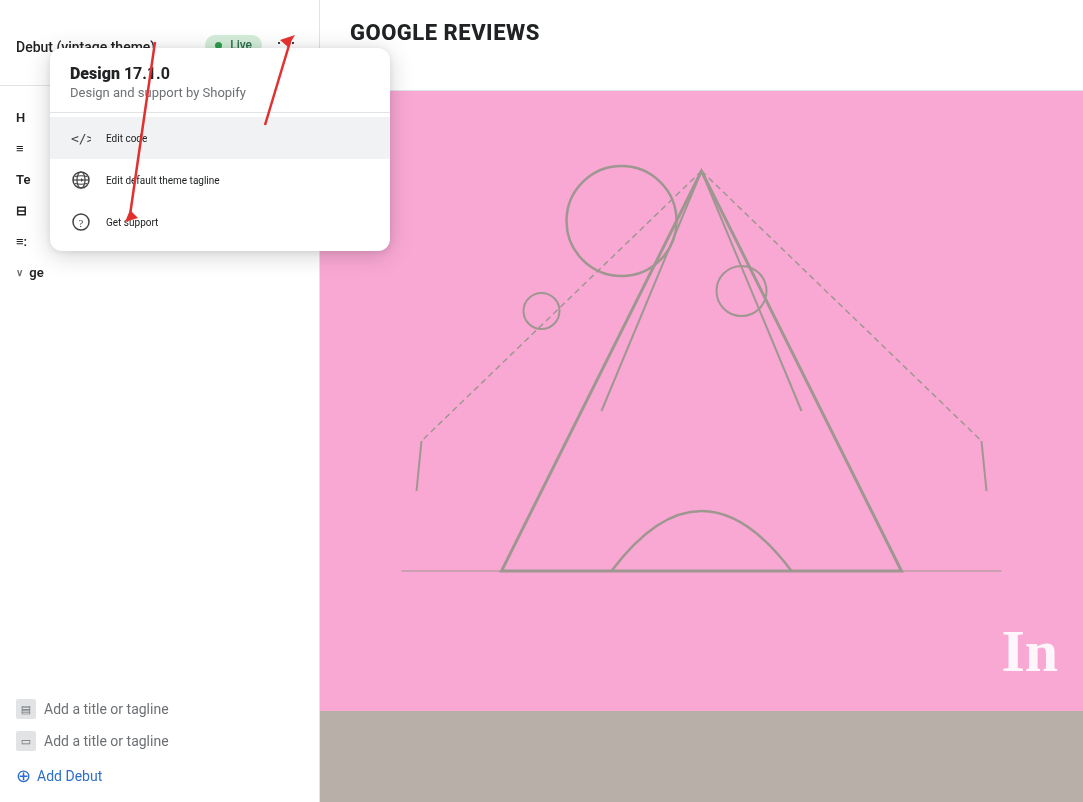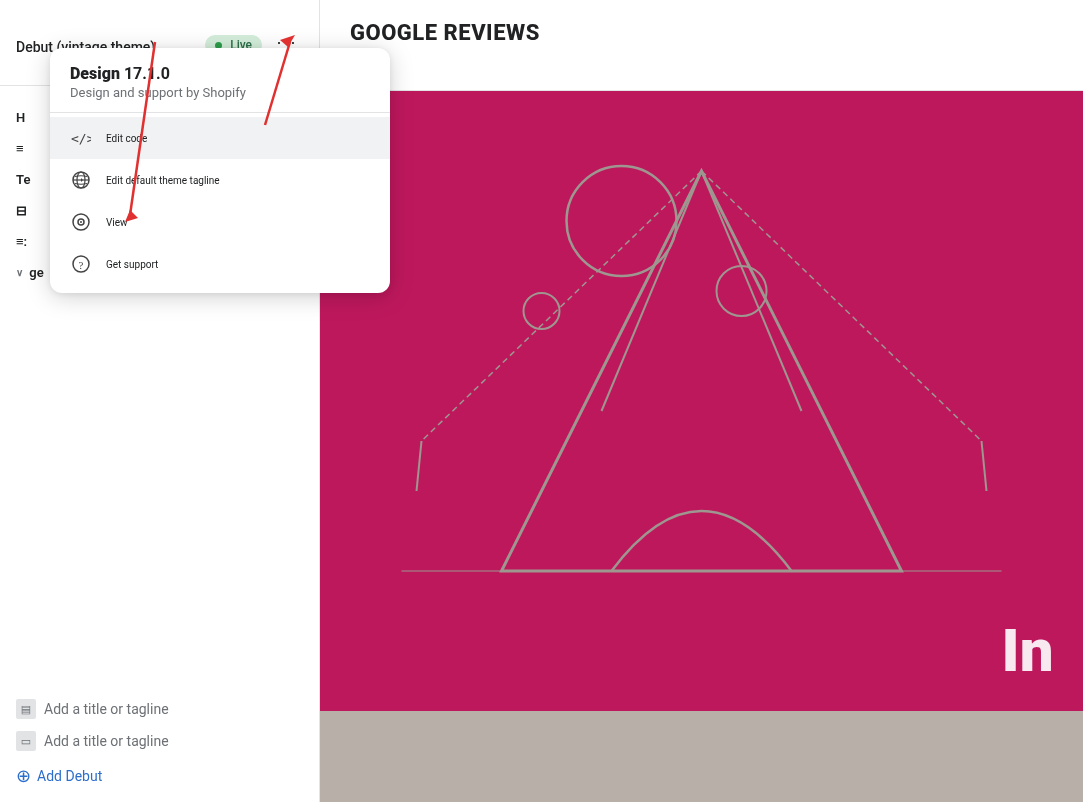--- a/index.html
+++ b/index.html
@@ -184,23 +184,24 @@
 
     .preview-subtitle {
       font-size: 22px;
       font-weight: 800;
       color: #202223;
     }
 
     .preview-image-area {
       width: 100%;
       height: 620px;
-      background: #be185d;
+      background: #f9a8d4;
       position: relative;
       overflow: hidden;
+      font-family: Liberation Serif, serif;
     }
 
     
     .arrow-container {
       position: absolute;
       top: 0;
       left: 0;
       width: 100%;
       height: 100%;
       pointer-events: none;
@@ -332,30 +333,20 @@
             <ellipse cx="10" cy="10" rx="4" ry="8" stroke="#444" stroke-width="1.2" fill="none"></ellipse>
             <line x1="2" y1="10" x2="18" y2="10" stroke="#444" stroke-width="1.2"></line>
             <path d="M4 6.5 Q10 5 16 6.5" stroke="#444" stroke-width="1.2" fill="none"></path>
             <path d="M4 13.5 Q10 15 16 13.5" stroke="#444" stroke-width="1.2" fill="none"></path>
             <path d="M12 10 L10 8 L10 12 Z" fill="#444"></path>
           </svg>
         </div>
         <span class="dropdown-item-label">Edit default theme tagline</span>
       </div>
 
-      <div class="dropdown-item">
-        <div class="dropdown-item-icon">
-          <svg width="20" height="20" viewBox="0 0 20 20" fill="none">
-            <circle cx="10" cy="10" r="8" stroke="#444" stroke-width="1.5" fill="none"></circle>
-            <circle cx="10" cy="10" r="3" stroke="#444" stroke-width="1.5" fill="none"></circle>
-            <circle cx="10" cy="10" r="1" fill="#444"></circle>
-          </svg>
-        </div>
-        <span class="dropdown-item-label">View</span>
-      </div>
 
 
 
       <div class="dropdown-item">
         <div class="dropdown-item-icon">
           <svg width="20" height="20" viewBox="0 0 20 20" fill="none">
             <circle cx="10" cy="10" r="8" stroke="#444" stroke-width="1.5" fill="none"></circle>
             <text x="7.5" y="14.5" font-size="11" font-family="serif" fill="#444">?</text>
           </svg>
         </div>

